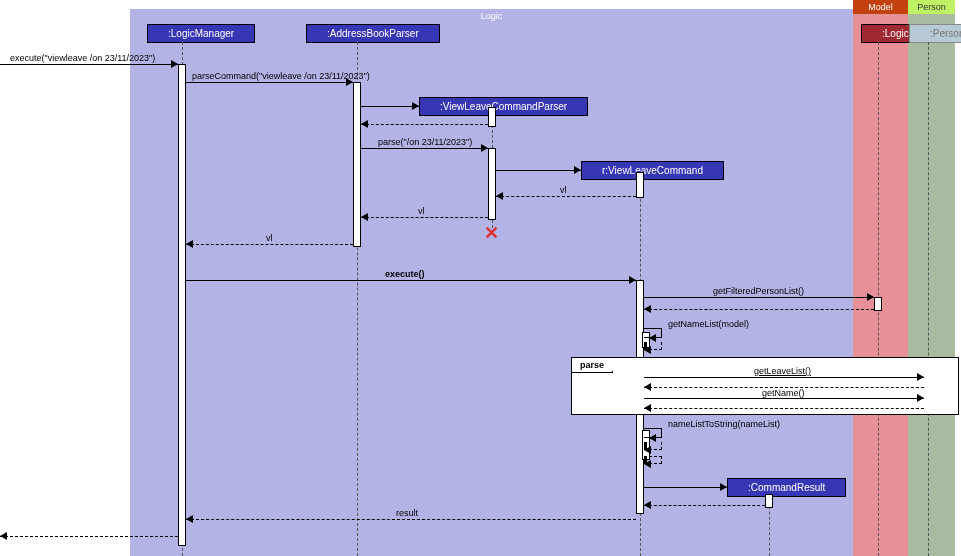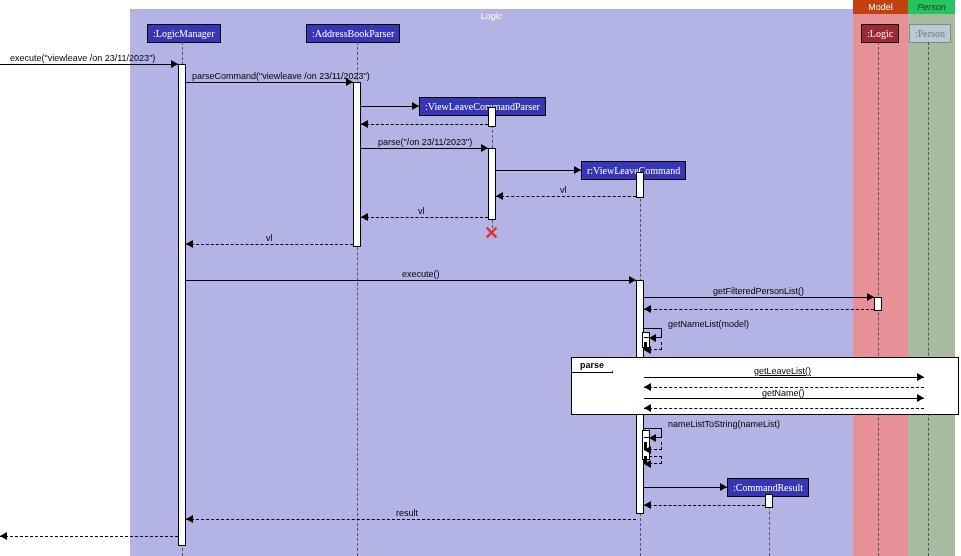--- a/index.html
+++ b/index.html
@@ -1,19 +1,19 @@
 <!DOCTYPE html>
 <html><head>
   <meta charset="utf-8">
   <style>
     * { box-sizing: border-box; margin: 0; padding: 0; }
     body { background: #fff; font-family: Arial, sans-serif; font-size: 10px; width: 961px; height: 556px; position: relative; overflow: hidden; }
     .region { position: absolute; }
     .region-header { position: absolute; top: 0; left: 0; right: 0; height: 14px; text-align: center; color: #fff; font-size: 9px; line-height: 14px; }
-    .box { position: absolute; background: #3737b5; color: #fff; border: 1px solid #000; padding: 3px 5px; font-size: 10px; text-align: center; white-space: nowrap; font-family: Liberation Serif, serif; }
+    .box { position: absolute; background: #3737b5; color: #fff; border: 1px solid #000; padding: 3px 20px; font-size: 10px; text-align: center; white-space: nowrap; }
     .box-muted { background: #b8cad6; color: #777; border: 1px solid #888; }
     .lifeline { position: absolute; width: 0; border-left: 1px dashed #555; }
     .activation { position: absolute; background: #fff; border: 1px solid #000; width: 8px; }
     .arrow-line { position: absolute; height: 0; border-top: 1px solid #000; }
     .arrow-dashed { border-top-style: dashed; }
     .arrow-head { position: absolute; width: 0; height: 0; }
     .head-right { border-top: 4px solid transparent; border-bottom: 4px solid transparent; border-left: 7px solid #000; }
     .head-left { border-top: 4px solid transparent; border-bottom: 4px solid transparent; border-right: 7px solid #000; }
     .msg-label { position: absolute; font-size: 9px; color: #000; white-space: nowrap; }
     .destroy { position: absolute; font-size: 18px; color: #d33; font-weight: bold; }
@@ -30,21 +30,21 @@
   <div class="region-header" style="background:#b3b3e6;">
     <span>Logic</span>
   </div>
 </div>
 <div class="region" style="left:853px; top:0; width:55px; height:556px; background:#e89098;">
   <div class="region-header" style="background:#c2410c;">
     <span>Model</span>
   </div>
 </div>
 <div class="region" style="left:908px; top:0; width:47px; height:556px; background:#a8bba0;">
-  <div class="region-header" style="background:#22c55e; color:#333;font-style:italic;">
+  <div class="region-header" style="background:#bef264; color:#333;">
     <span>Person</span>
   </div>
 </div>
 
 <div class="box" style="left:147px; top:24px;">:LogicManager</div>
 <div class="box" style="left:306px; top:24px;">:AddressBookParser</div>
 <div class="box" style="left:861px; top:24px; background:#a02833;">:Logic</div>
 <div class="box box-muted" style="left:909px; top:24px;">:Person</div>
 <div class="box" style="left:419px; top:97px;">:ViewLeaveCommandParser</div>
 <div class="box" style="left:581px; top:161px;">r:ViewLeaveCommand</div>
@@ -100,21 +100,21 @@
 <div class="msg-label" style="left:418px; top:206px;">vl</div>
 
 <div class="destroy" style="left:484px; top:222px;">✕</div>
 
 <div class="arrow-line arrow-dashed" style="left:186px; top:244px; width:167px;"></div>
 <div class="arrow-head head-left" style="left:186px; top:240px;"></div>
 <div class="msg-label" style="left:266px; top:233px;">vl</div>
 
 <div class="arrow-line" style="left:186px; top:280px; width:450px;"></div>
 <div class="arrow-head head-right" style="left:629px; top:276px;"></div>
-<div class="msg-label" style="left:402px; top:269px;">execute()</div>
+<div class="msg-label" style="left:385px; top:269px;font-weight:bold;">execute()</div>
 
 <div class="arrow-line" style="left:644px; top:297px; width:230px;"></div>
 <div class="arrow-head head-right" style="left:867px; top:293px;"></div>
 <div class="msg-label" style="left:713px; top:286px;">getFilteredPersonList()</div>
 <div class="arrow-line arrow-dashed" style="left:644px; top:309px; width:230px;"></div>
 <div class="arrow-head head-left" style="left:644px; top:305px;"></div>
 
 <div class="self-loop" style="left:644px; top:328px; width:18px; height:10px;"></div>
 <div class="arrow-head head-left" style="left:649px; top:334px;"></div>
 <div class="msg-label" style="left:668px; top:319px;">getNameList(model)</div>

